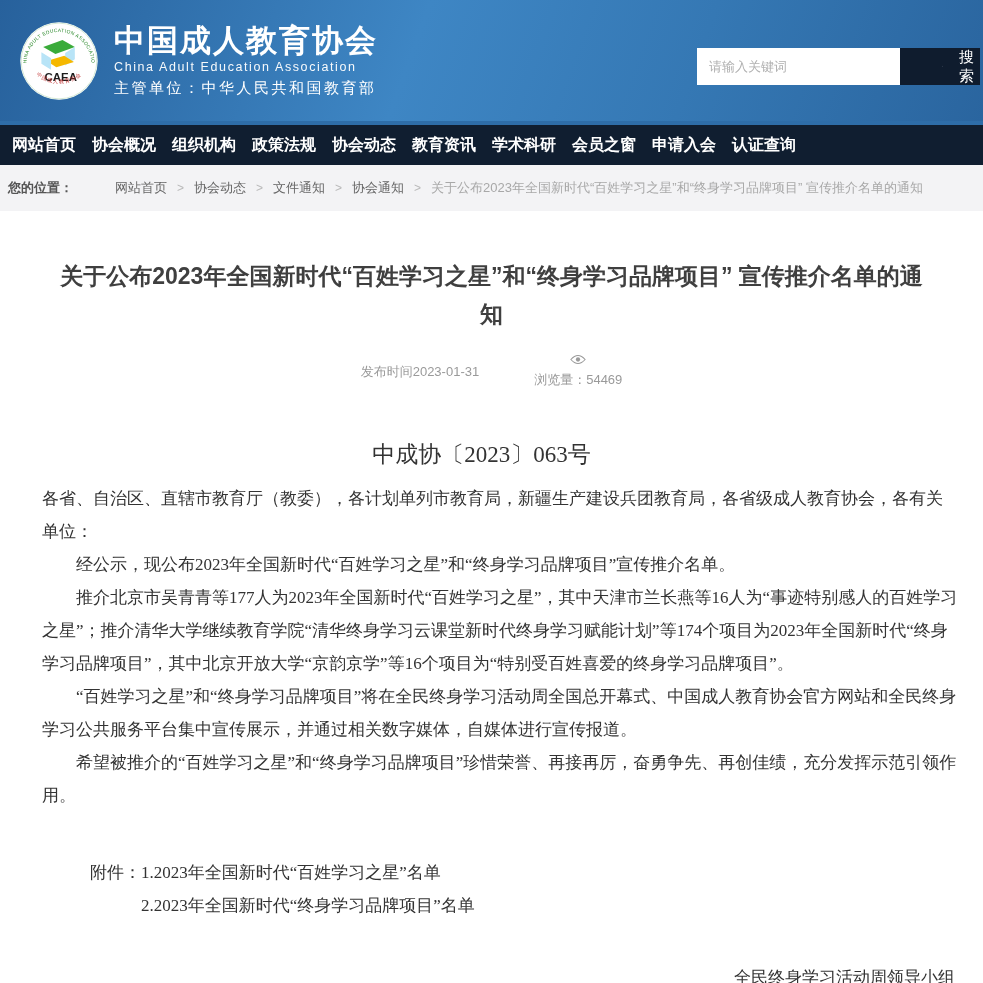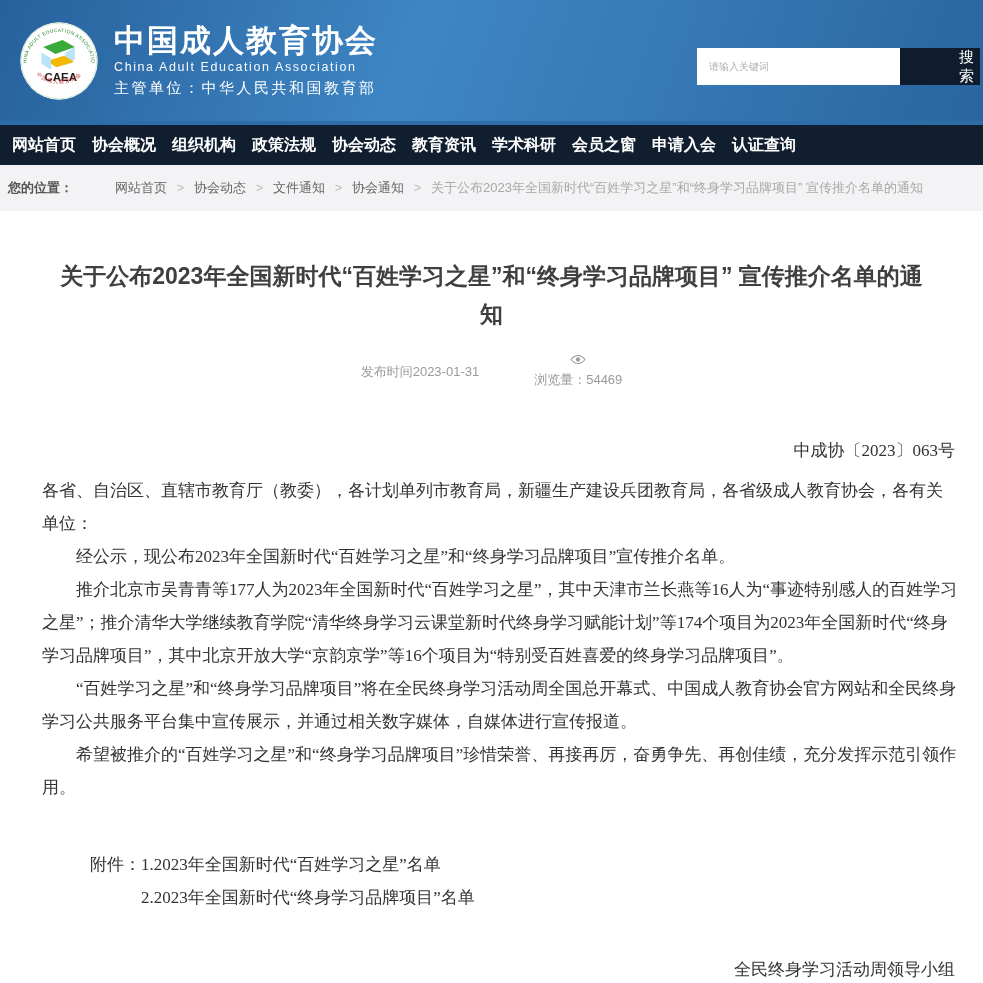--- a/index.html
+++ b/index.html
@@ -17,21 +17,21 @@
     display: flex; align-items: center; position: relative;
   }
   .logo-wrap { width: 88px; height: 88px; margin-left: 15px; flex: 0 0 auto; }
   .org-titles { margin-left: 11px; color: #fff; }
   .org-cn { font-size: 31px; font-weight: bold; letter-spacing: 2px; line-height: 34px; }
   .org-en { font-size: 12.5px; letter-spacing: 1.6px; margin-top: 2px; opacity: .96; }
   .org-sup { font-size: 15px; letter-spacing: 2.5px; margin-top: 5px; }
   .search-wrap { position: absolute; right: 3px; top: 48px; display: flex; }
   .search-input {
     width: 203px; height: 37px; border: none; outline: none;
-    padding: 0 12px; font-size: 10px; color: #333;
+    padding: 0 12px; font-size: 13px; color: #333;
     font-family: "Liberation Sans", sans-serif;
   }
   .search-input::placeholder { color: #b0b0b0; }
   .search-btn {
     width: 80px; height: 37px; border: none; cursor: pointer;
     background: #0f1c2e; color: #fff; font-size: 15px;
     display: flex; align-items: center; justify-content: center; gap: 16px;
     font-family: "Liberation Sans", sans-serif;
     padding-left: 42px;
   }
@@ -63,22 +63,22 @@
   .article-title {
     width: 872px; margin: 0 auto; text-align: center;
     font-size: 23px; line-height: 38px; font-weight: 600; color: #3f3f3f;
   }
   .article-meta {
     margin-top: 21px; display: flex; justify-content: center; align-items: center;
     gap: 55px; color: #9a9a9a; font-size: 13px;
   }
   .meta-views { display: flex; align-items: center; gap: 6px; flex-direction: column; }
   .doc-number {
-    margin-top: 50px; text-align: right; padding-right: 28px;
-    font-size: 17px; color: #333; font-family: "Liberation Serif", serif; padding-left: 8px;
+    margin-top: 50px; text-align: center; padding-right: 28px;
+    font-size: 23px; color: #333; font-family: "Liberation Serif", serif; padding-left: 8px;
   }
   .article-body {
     margin-top: 12px; padding: 0 25px 0 42px;
     font-size: 17px; line-height: 33px; color: #333;
     font-family: "Liberation Serif", serif;
   }
   .article-body p { margin: 0; }
   .article-body p.indent { text-indent: 2em; }
   .attachments {
     margin-top: 44px; padding-left: 90px; display: flex;

